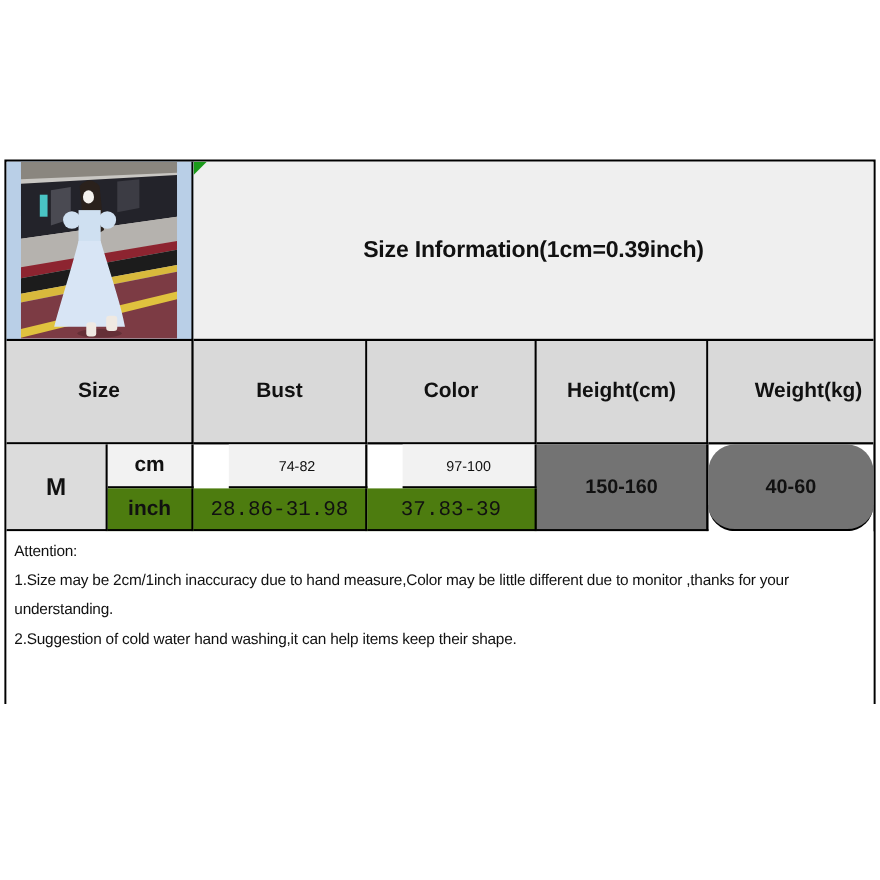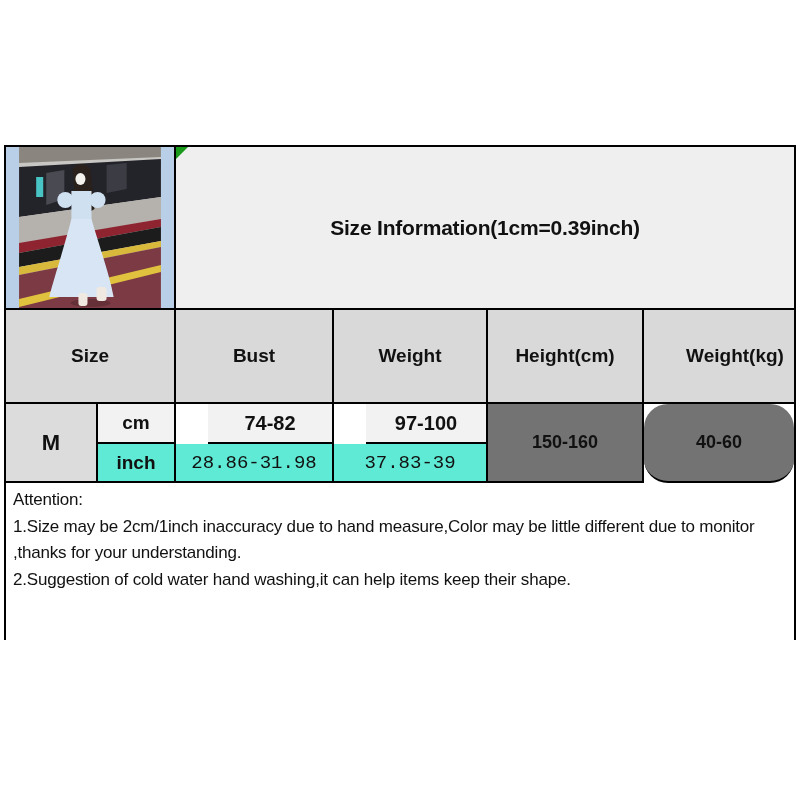--- a/index.html
+++ b/index.html
@@ -35,38 +35,38 @@
   .hdr { background:#d9d9d9; font-weight:bold; font-size:19px; }
   .h-size { grid-column:1/3; grid-row:2; }
   .h-bust { grid-column:3; grid-row:2; }
   .h-length { grid-column:4; grid-row:2; }
   .h-height { grid-column:5; grid-row:2; }
   .h-weight { grid-column:6; grid-row:2;padding-left:32px; }
 
   .m-cell { grid-column:1; grid-row:3/5; background:#dcdcdc; font-weight:bold; font-size:22px; }
   .unit-cell { font-weight:bold; font-size:19px; }
   .row-cm  { background:#f2f2f2; }
-  .row-inch { background:#5eead4; }
+  .row-inch { background:#4d7c0f; }
   .val { font-size:18px; }
-  .val-cm { font-weight:bold; font-size:20px;margin-left:32px; }
+  .val-cm { font-weight:normal; font-size:13px;margin-left:32px; }
   .val-inch { font-weight:normal; font-size:19px;font-family:Liberation Mono, monospace; }
   .merged { grid-column-start:span 1; grid-row:3/5; background:#737373; font-weight:bold; font-size:18px; }
   .c-cm-unit { grid-column:2; grid-row:3; }
   .c-cm-bust { grid-column:3; grid-row:3; }
   .c-cm-length { grid-column:4; grid-row:3; }
   .c-height { grid-column:5; }
   .c-weight { grid-column:6;border-radius:24px; }
   .c-inch-unit { grid-column:2; grid-row:4; }
   .c-inch-bust { grid-column:3; grid-row:4; }
   .c-inch-length { grid-column:4; grid-row:4; }
 
   .attention-cell {
     grid-column:1/7; grid-row:5;
     display:block; background:#fff;
-    padding:4px 7px; font-size:17px; line-height:26.5px; letter-spacing:-0.2px;
+    padding:4px 7px; font-size:14px; line-height:26.5px; letter-spacing:-0.2px;
   }
 
   .photo-svg { width:100%; height:100%; display:block; }
 </style>
 </head>
 <body>
 
 <div class="page">
   <div class="sheet">
     <div class="grid">
@@ -116,21 +116,21 @@
         </svg>
       </div>
 
       <div class="cell title-cell last-col">
         <span class="corner-marker"></span>
         <span class="title-text">Size Information(1cm=0.39inch)</span>
       </div>
 
       <div class="cell hdr h-bust">Bust</div>
       <div class="cell hdr h-size">Size</div>
-      <div class="cell hdr h-length">Weight</div>
+      <div class="cell hdr h-length">Color</div>
       <div class="cell hdr h-height">Height(cm)</div>
       <div class="cell hdr h-weight last-col">Weight(kg)</div>
 
       <div class="cell m-cell">M</div>
 
       <div class="cell unit-cell row-cm c-cm-unit">cm</div>
       <div class="cell val val-cm row-cm c-cm-bust">74-82</div>
       <div class="cell val val-cm row-cm c-cm-length">97-100</div>
 
       <div class="cell merged c-height">150-160</div>

